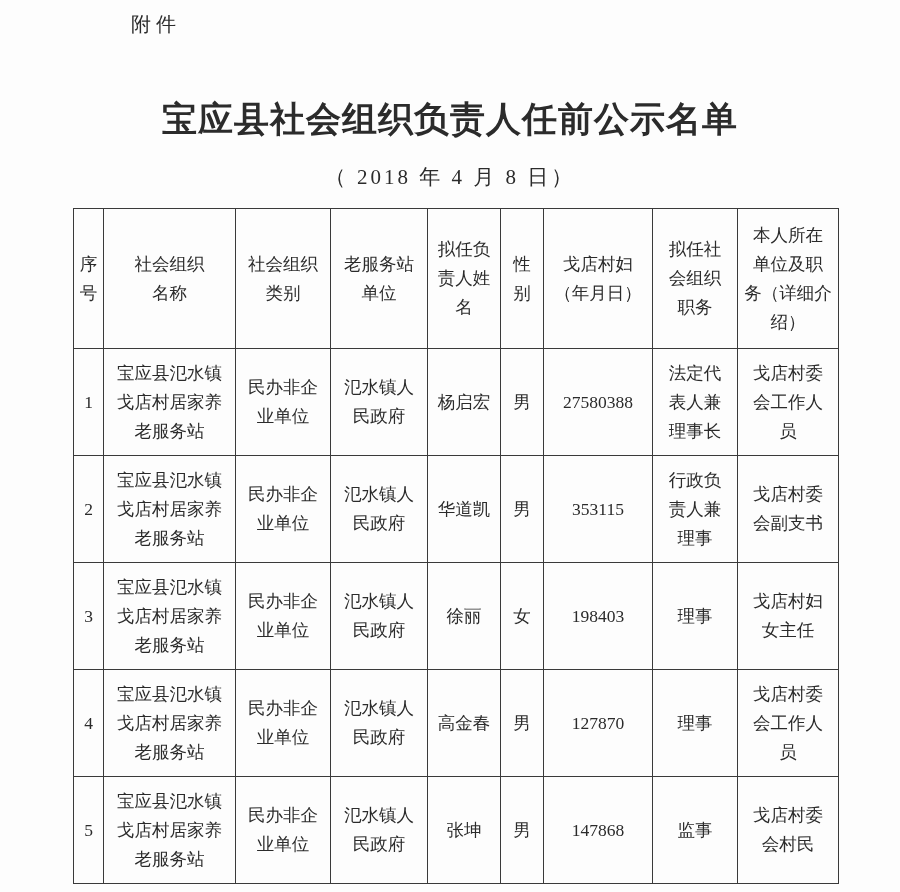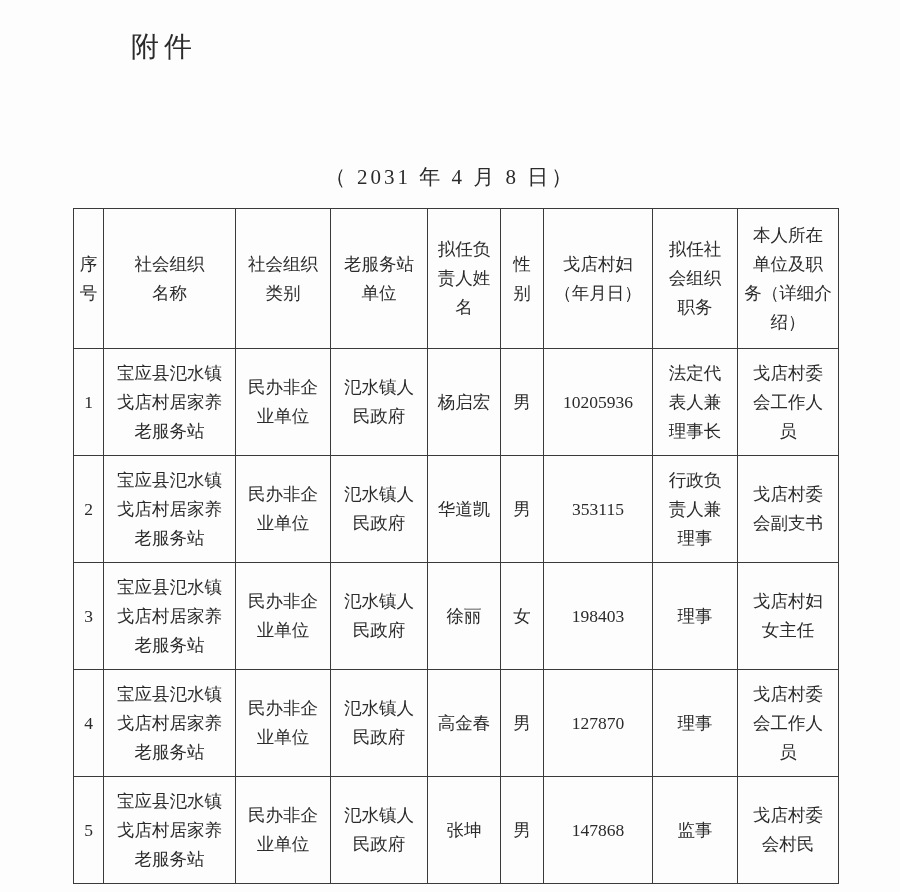--- a/index.html
+++ b/index.html
@@ -13,22 +13,22 @@
   .page {
     position: relative;
     width: 900px;
     height: 892px;
     background: #fdfdfd;
     overflow: hidden;
   }
   .attachment {
     position: absolute;
     left: 131px;
-    top: 28px;
-    font-size: 28px;
+    top: 11px;
+    font-size: 20px;
     letter-spacing: 5px;
   }
   .doc-title {
     position: absolute;
     left: 0;
     top: 96px;
     width: 900px;
     margin: 0;
     text-align: center;
     font-size: 35px;
@@ -65,22 +65,23 @@
   }
   .roster thead tr { height: 140px; }
   .roster tbody tr { height: 107px; }
 </style>
 </head>
 <body>
 
 <div class="page">
   <div class="attachment">附件</div>
 
-
-  <div class="doc-date">（ 2031  年 4 月 8 日）</div>
+  <h1 class="doc-title">宝应县社会组织负责人任前公示名单</h1>
+
+  <div class="doc-date">（ 2018  年 4 月 8 日）</div>
 
   <table class="roster">
     <colgroup id="roster-cols">
         <col style="width: 30px;">
         <col style="width: 132px;">
         <col style="width: 95px;">
         <col style="width: 97px;">
         <col style="width: 73px;">
         <col style="width: 43px;">
         <col style="width: 109px;">
@@ -118,21 +119,21 @@
           <td>1</td>
           <td>宝应县氾水镇
 戈店村居家养
 老服务站</td>
           <td>民办非企
 业单位</td>
           <td>氾水镇人
 民政府</td>
           <td>杨启宏</td>
           <td>男</td>
-          <td>10205936</td>
+          <td>27580388</td>
           <td>法定代
 表人兼
 理事长</td>
           <td>戈店村委
 会工作人
 员</td>
         </tr>
         <tr>
           <td>2</td>
           <td>宝应县氾水镇

